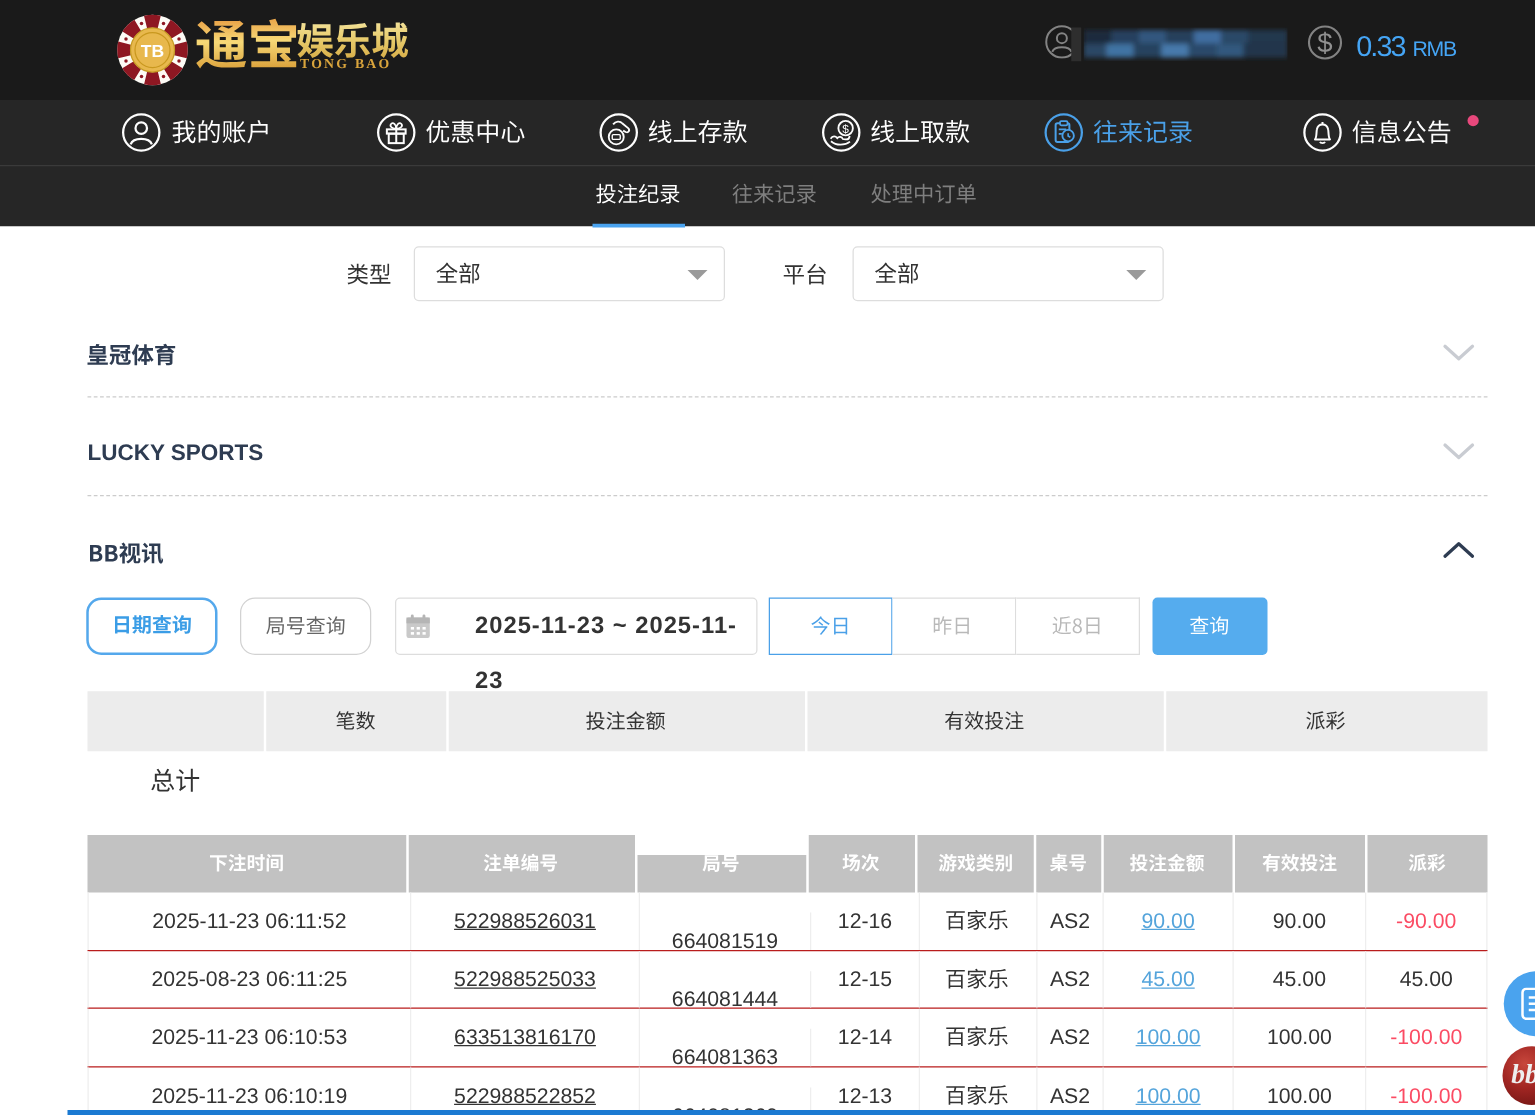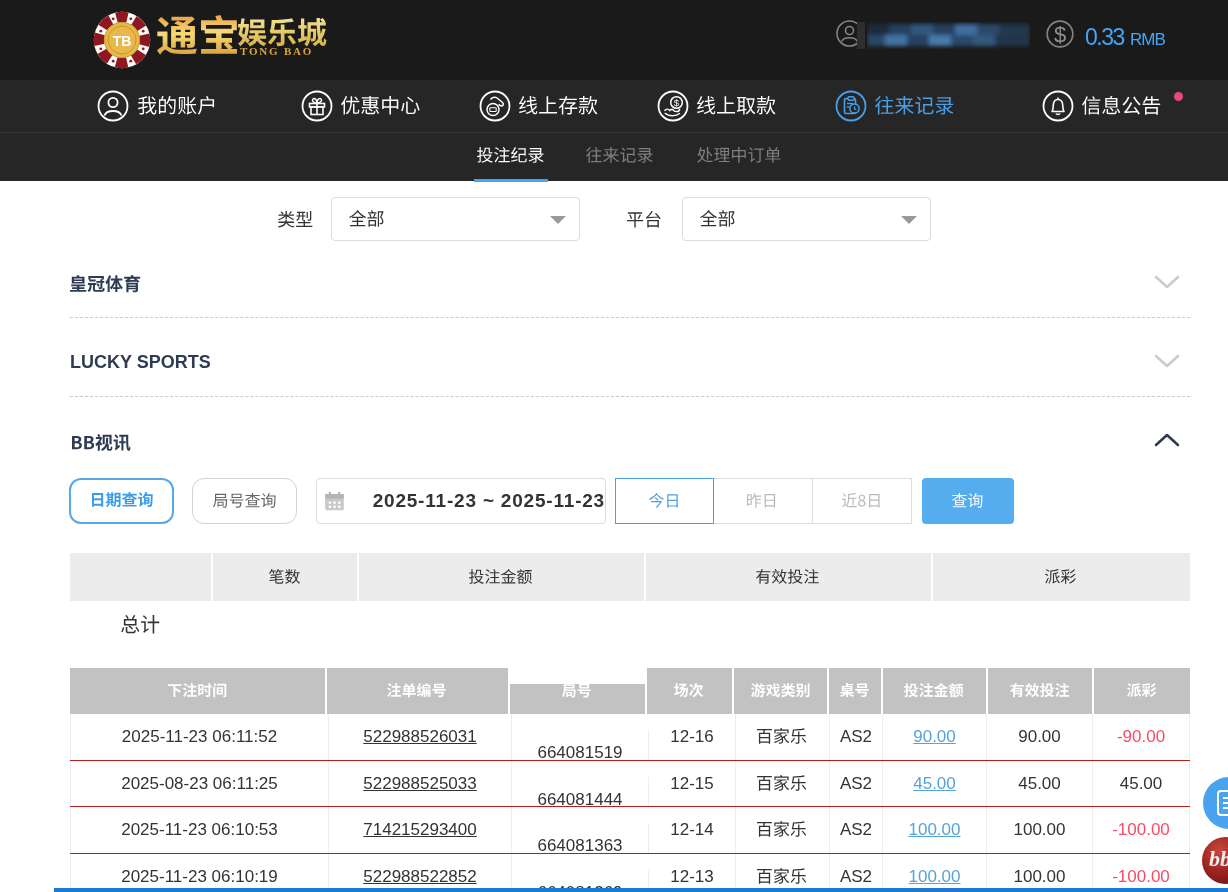--- a/index.html
+++ b/index.html
@@ -34,21 +34,21 @@
 
 
 .sect { position:absolute; left:70px; width:1120px; font-size:18px; font-weight:bold; color:#2e3c52; }
 .dash { position:absolute; left:70px; width:1120px; border-bottom:1px dashed #ccc; }
 .chev { position:absolute; left:1154px; }
 
 
 .btn { position:absolute; top:478px; height:46px; font-size:16px; text-align:center; line-height:44px; background:#fff; }
 #b-date { left:69px; width:105px; border:2px solid #54a8ec; border-radius:12px; color:#3b9de6; font-weight:bold; line-height:42px; }
 #b-game { left:192px; width:105px; border:1px solid #d2d2d2; border-radius:12px; color:#666; }
-#b-input { left:316px; width:290px; border:1px solid #ddd; border-radius:4px; color:#333; font-weight:bold; font-size:19px; letter-spacing:0.8px; text-align:right; padding-left:50px; }
+#b-input { left:316px; width:290px; border:1px solid #ddd; border-radius:4px; color:#333; font-weight:bold; font-size:19px; letter-spacing:0.8px; text-align:left; padding-left:63px; }
 #seg { position:absolute; left:615px; top:478px; height:46px; display:flex; }
 .seg-c { width:99px; height:46px; border:1px solid #ddd; border-left:none; line-height:44px; text-align:center; font-size:16px; color:#b9b9b9; background:#fff; }
 .seg-c.on { border:1px solid #4aa0e8; color:#4aa0e8; }
 #b-query { left:922px; width:92px; background:#55acee; color:#fff; border-radius:4px; line-height:46px; }
 
 
 #sumtab { position:absolute; left:70px; top:553px; width:1120px; }
 #sumtab .hrow { display:flex; height:48px; }
 #sumtab .hrow div { background:#ececec; color:#333; font-size:16px; text-align:center; line-height:48px; margin-right:2px; }
 #sumtab .hrow div:last-child { margin-right:0; }
@@ -295,21 +295,21 @@
       <div class="c3">664081444</div>
       <div class="c4">12-15</div>
       <div class="c5"></div>
       <div class="c6">AS2</div>
       <div class="c7"><span class="lnk">45.00</span></div>
       <div class="c8">45.00</div>
       <div class="c9">45.00</div>
     </div>
   <div class="drow">
       <div class="c1">2025-11-23 06:10:53</div>
-      <div class="c2">714215293400</div>
+      <div class="c2">633513816170</div>
       <div class="c3">664081363</div>
       <div class="c4">12-14</div>
       <div class="c5"></div>
       <div class="c6">AS2</div>
       <div class="c7"><span class="lnk">100.00</span></div>
       <div class="c8">100.00</div>
       <div class="c9 neg">-100.00</div>
     </div>
   <div class="drow">
       <div class="c1">2025-11-23 06:10:19</div>

